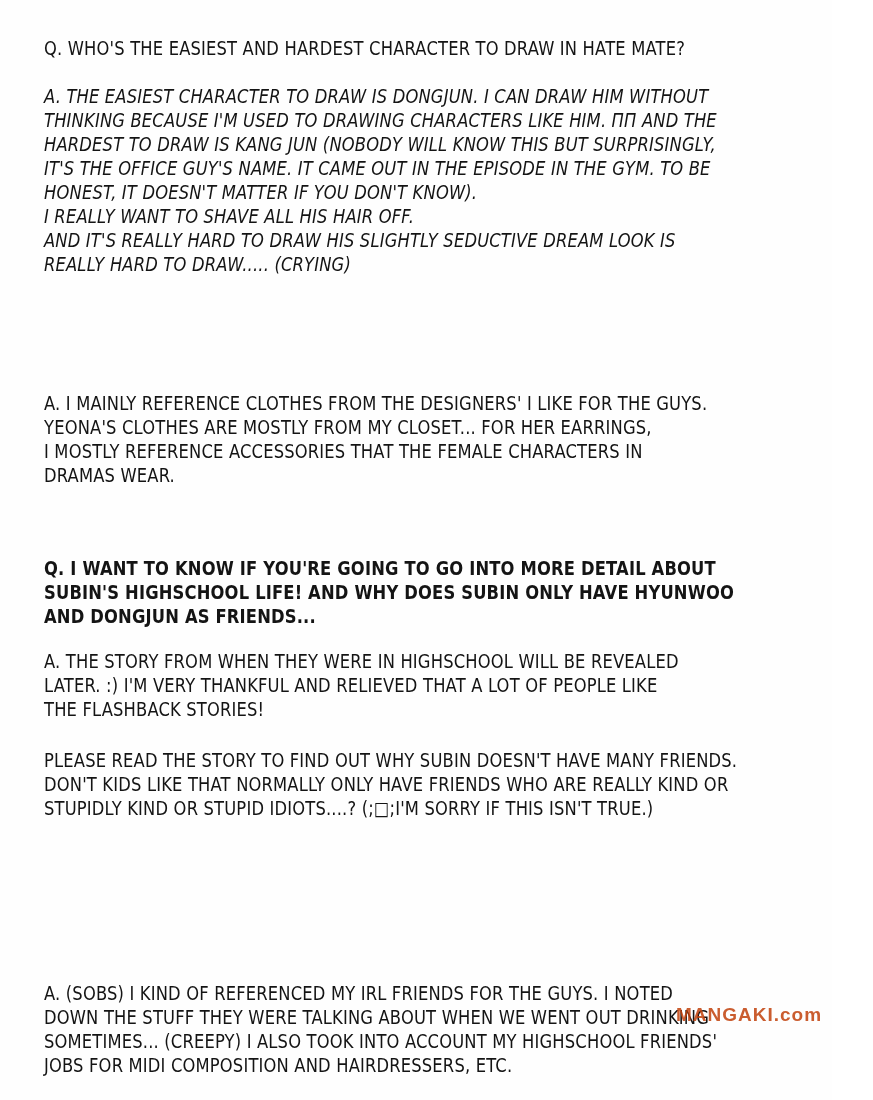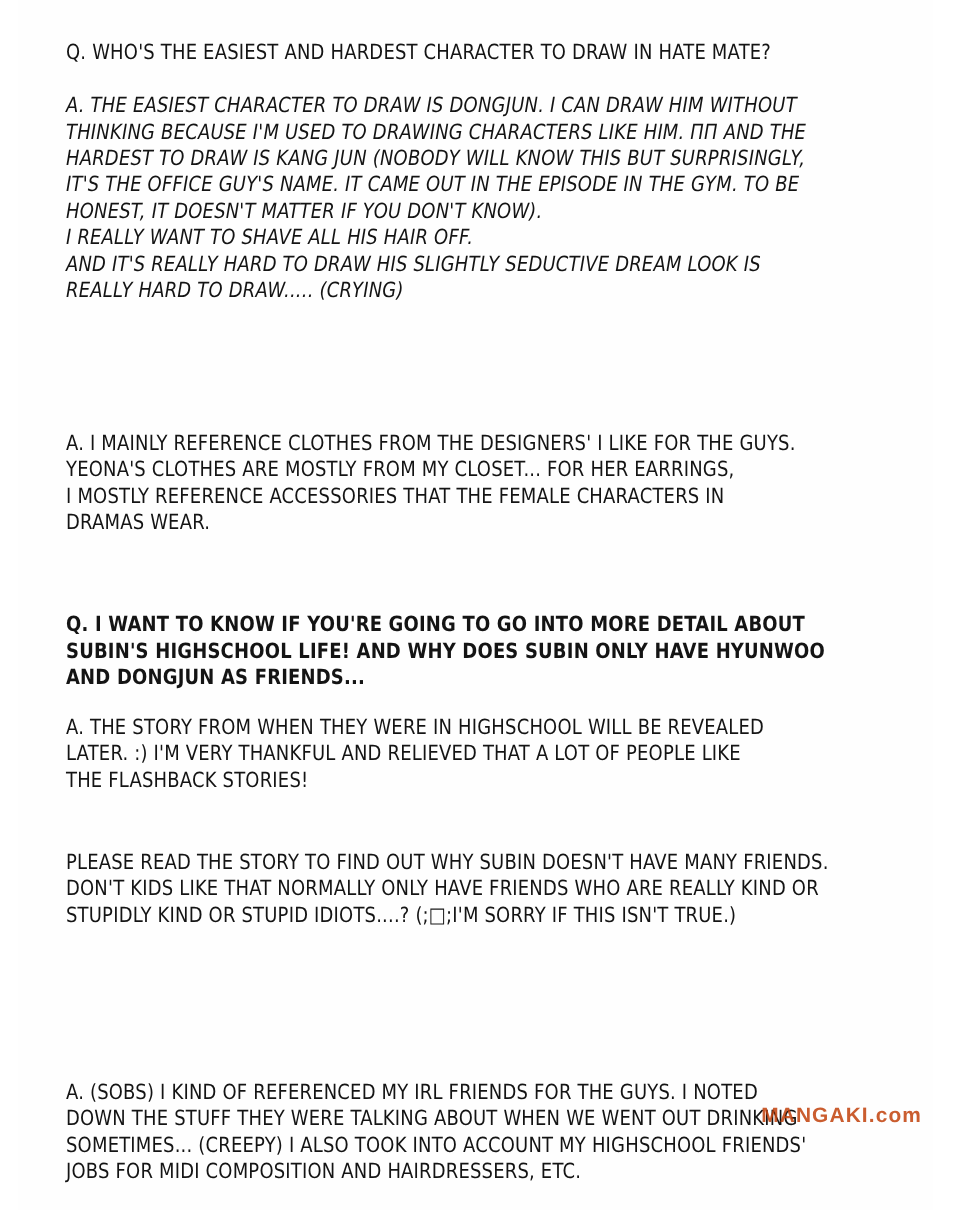--- a/index.html
+++ b/index.html
@@ -1,18 +1,18 @@
 <!DOCTYPE html>
 <html><head>
 <meta charset="utf-8">
 <style>
   html, body { margin: 0; padding: 0; background: #ffffff; }
   body { width: 873px; height: 1100px; position: relative; overflow: hidden; }
   .page {
-    position: absolute; left: 16px; top: 0; width: 832px; height: 1100px;
+    position: absolute; left: 0; top: 0; width: 832px; height: 1100px;
     background: #fefefe;
   }
   .block { position: absolute; left: 44px; width: 820px; }
   .line {
     display: block;
     font-family: "DejaVu Sans", sans-serif;
     font-size: 19px;
     line-height: 24px;
     height: 24px;
     color: #141414;
@@ -58,21 +58,21 @@
   <div class="block" style="top:556px;font-weight:bold;">
     <span class="line">Q. I WANT TO KNOW IF YOU'RE GOING TO GO INTO MORE DETAIL ABOUT</span>
     <span class="line">SUBIN'S HIGHSCHOOL LIFE! AND WHY DOES SUBIN ONLY HAVE HYUNWOO</span>
     <span class="line">AND DONGJUN AS FRIENDS...</span>
   </div>
   <div class="block" style="top:649px;">
     <span class="line">A. THE STORY FROM WHEN THEY WERE IN HIGHSCHOOL WILL BE REVEALED</span>
     <span class="line">LATER. :) I'M VERY THANKFUL AND RELIEVED THAT A LOT OF PEOPLE LIKE</span>
     <span class="line">THE FLASHBACK STORIES!</span>
   </div>
-  <div class="block" style="top:748px;margin-top:24px;">
+  <div class="block" style="top:748px;">
     <span class="line">PLEASE READ THE STORY TO FIND OUT WHY SUBIN DOESN'T HAVE MANY FRIENDS.</span>
     <span class="line">DON'T KIDS LIKE THAT NORMALLY ONLY HAVE FRIENDS WHO ARE REALLY KIND OR</span>
     <span class="line">STUPIDLY KIND OR STUPID IDIOTS....? (;□;I'M SORRY IF THIS ISN'T TRUE.)</span>
   </div>
 
   <div class="block" style="top:981px;">
     <span class="line">A. (SOBS) I KIND OF REFERENCED MY IRL FRIENDS FOR THE GUYS. I NOTED</span>
     <span class="line">DOWN THE STUFF THEY WERE TALKING ABOUT WHEN WE WENT OUT DRINKING</span>
     <span class="line">SOMETIMES... (CREEPY) I ALSO TOOK INTO ACCOUNT MY HIGHSCHOOL FRIENDS'</span>
     <span class="line">JOBS FOR MIDI COMPOSITION AND HAIRDRESSERS, ETC.</span>

